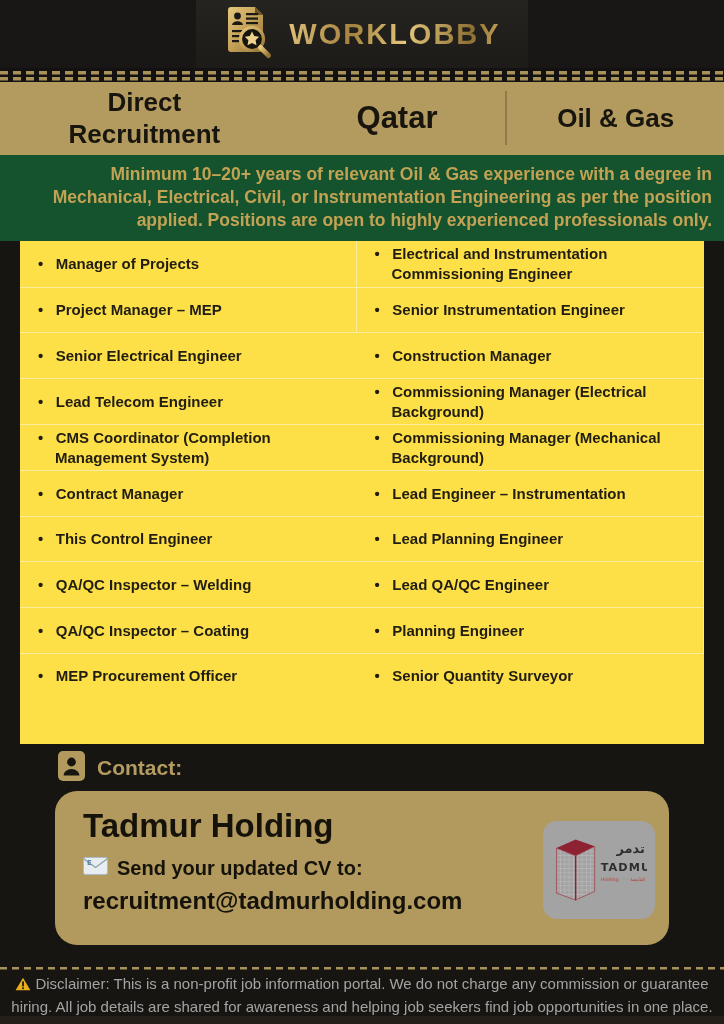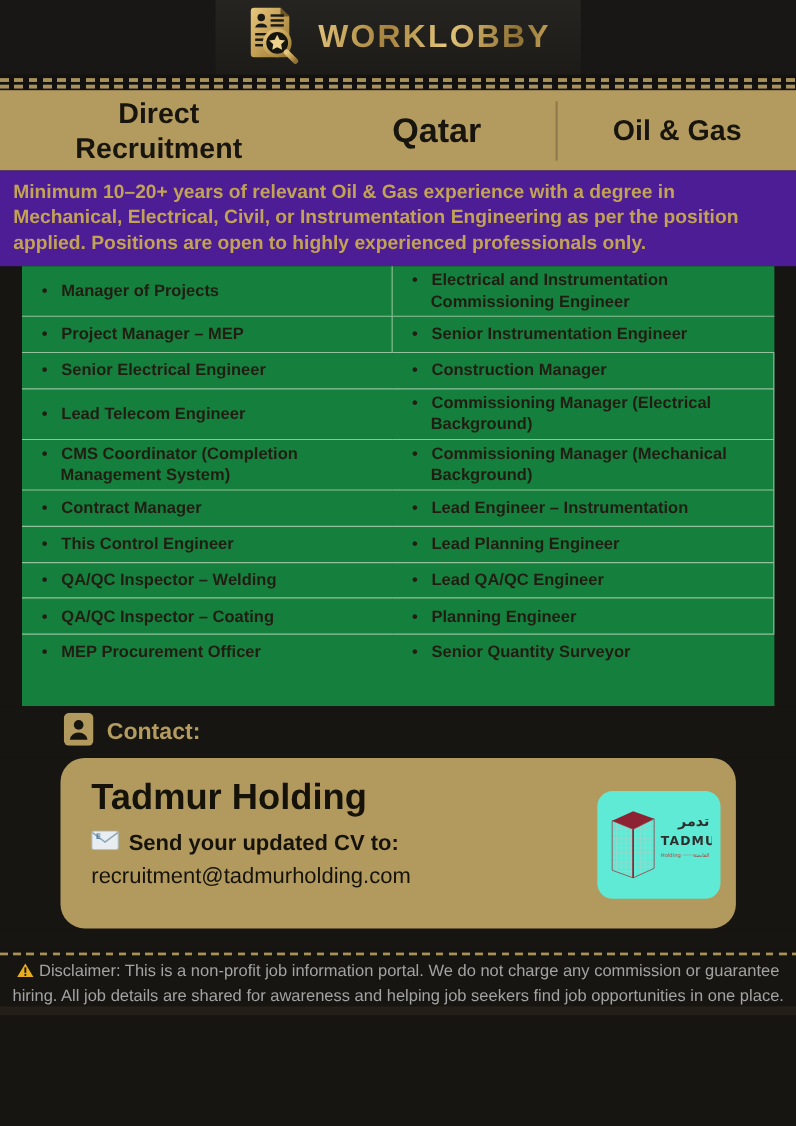--- a/index.html
+++ b/index.html
@@ -50,32 +50,32 @@
   
   .banner { height:73px; background:#b39b60; display:flex; align-items:center; color:#18150e; }
   .banner-col { flex:1; text-align:center; font-weight:800; }
   .banner-col.c1 { font-size:26px; line-height:32px; padding:0 36px; }
   .banner-col.c2 { font-size:31px; }
   .banner-col.c3 { font-size:26px; }
   .banner-divider { width:2px; height:54px; background:rgba(30,25,10,0.25); }
 
   
   .intro {
-    height:87px; background:#4c1d95; color:#c2a254;
+    height:87px; background:#14532d; color:#c2a254;
     font-weight:700; font-size:17.5px; line-height:23px;
-    text-align:left; padding:8px 12px 0;
+    text-align:right; padding:8px 12px 0;
   }
 
   
   .table {
-    margin:0 20px; height:400px;
+    margin:0 20px; height:503px;
     display:grid;
     grid-template-columns:49.2% 50.8%;
     grid-template-rows:repeat(11,1fr);
-    background:#15803d;
+    background:#fde047;
   }
   .cell {
     display:flex; align-items:center;
     padding:3px 10px 3px 18px;
     border-top:1.5px solid rgba(250,246,234,0.55);
     font-weight:700; font-size:15px; line-height:19.5px; color:#211d13;
   }
   .cell.nt { border-top:none; }
   .cell.left { border-right:1.5px solid rgba(250,246,234,0.55); }
   .cell span { display:block; padding-left:17px; text-indent:-17px; }
@@ -83,24 +83,24 @@
 
   
   .contact-head { height:47px; display:flex; align-items:center; gap:12px; padding-left:58px; background:#171511; }
   .contact-label { color:#b49c61; font-size:21px; font-weight:800; }
   .card {
     margin:0 55px; height:155px; background:#b29a5f; border-radius:22px;
     position:relative; padding:16px 150px 0 28px; color:#15120a;
   }
   .card-company { font-size:33px; font-weight:800; margin-bottom:12px; }
   .card-cv { font-size:20px; font-weight:700; display:flex; align-items:center; gap:9px; }
-  .card-email { font-size:20px; font-weight:400; margin-top:7px; }
+  .card-email { font-size:24px; font-weight:700; margin-top:7px; }
   .logo-card {
     position:absolute; right:14px; top:30px; width:112px; height:98px;
-    background:#5eead4; border-radius:14px;
+    background:#a3a3a3; border-radius:14px;
     display:flex; align-items:center; justify-content:center;
   }
   .gap { height:21px; background:#171511; }
 
   
   .disclaimer {
     height:46px; color:#a3a3a3; font-size:15px; line-height:20.5px;
     text-align:center; padding:4px 4px 0; background:#171511; font-weight:400;
   }
   .warn-icon { display:inline-block; vertical-align:-2px; margin-right:4px; }

